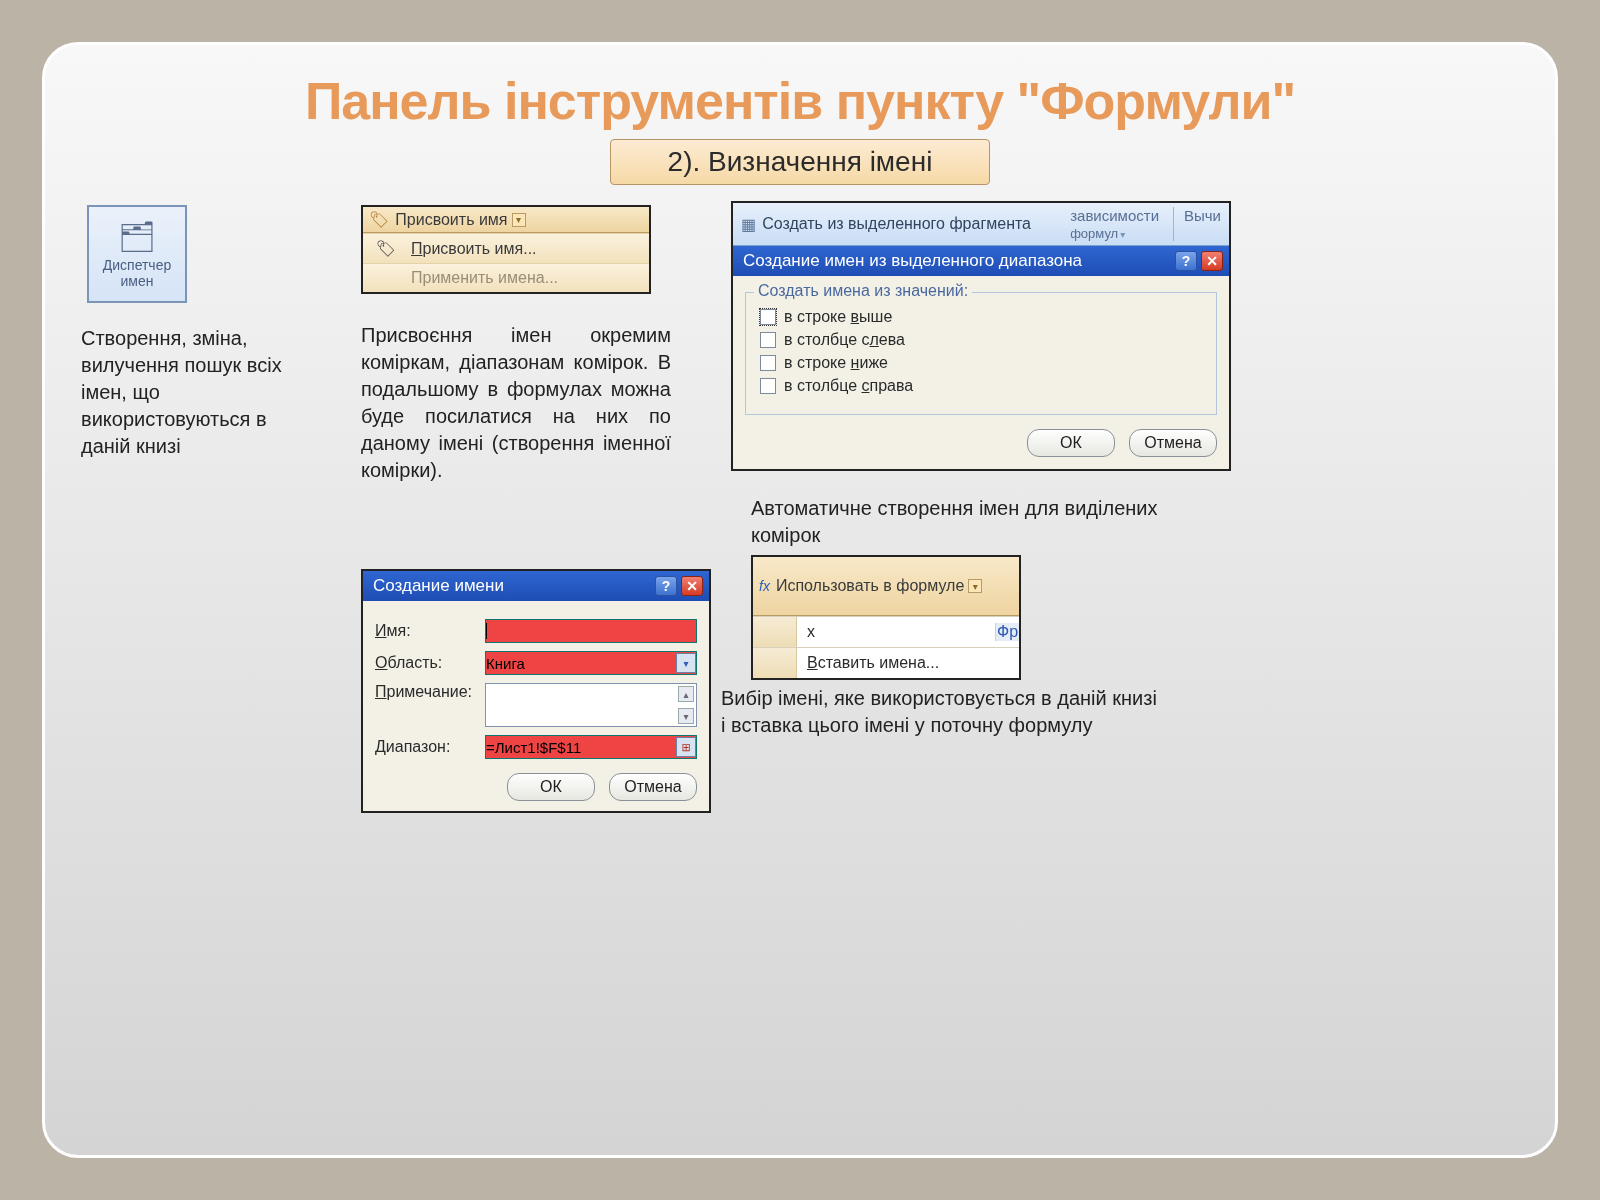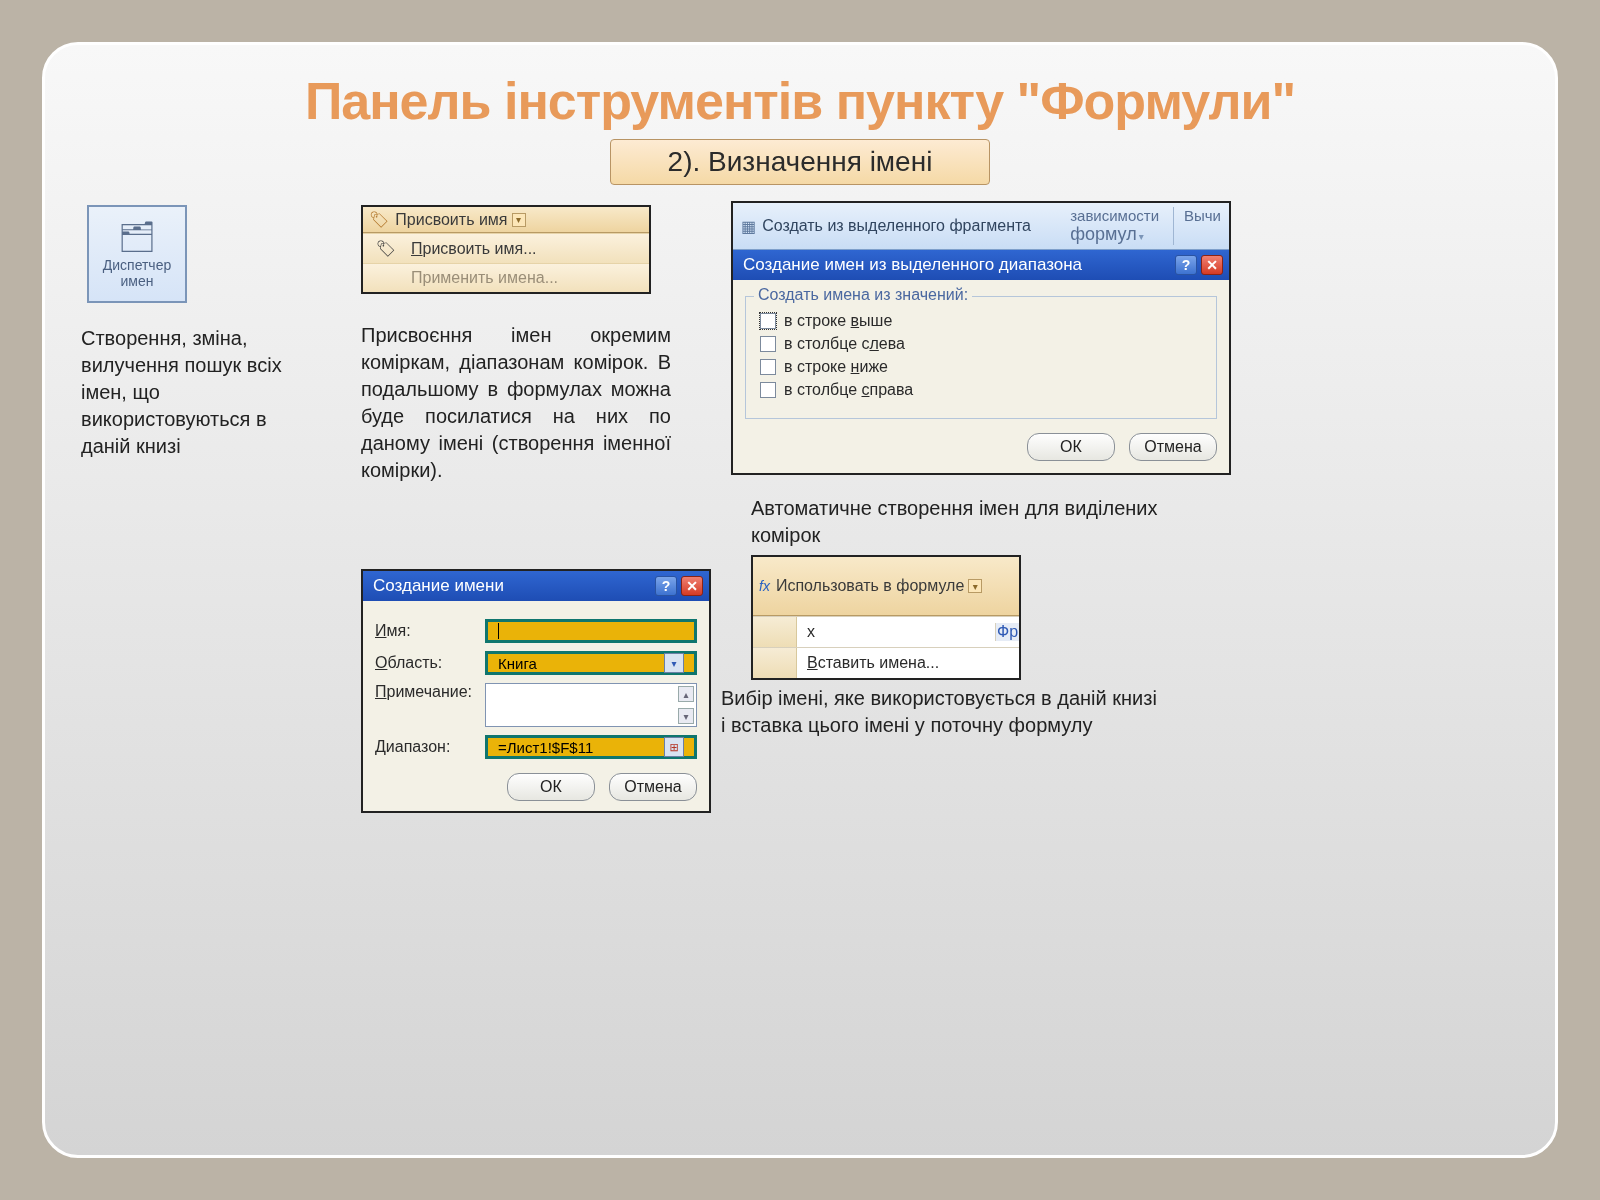--- a/index.html
+++ b/index.html
@@ -168,22 +168,22 @@
   }
 
   
   .create-name-dlg {
     position:absolute; left:280px; top:364px; width:350px;
     border:2px solid #222;
   }
   .form-row { display:flex; align-items:center; gap:10px; margin:8px 0; }
   .form-label { width:100px; font-size:16px; color:#2A2A2A; }
   .form-input {
-    flex:1; height:24px; border:3px solid #0f766e; background:#eab308;
-    font-size:15px; padding:2px 10px; display:flex; align-items:center; justify-content:space-between;
+    flex:1; height:24px; border:1px solid #0f766e; background:#ef4444;
+    font-size:15px; padding:2px 0; display:flex; align-items:center; justify-content:space-between;
   }
   .form-cursor { width:1px; height:16px; background:#000; }
   .form-textarea {
     flex:1; height:44px; border:1px solid #8094B2; background:#fff;
     display:flex; flex-direction:column; justify-content:space-between; align-items:flex-end;
     padding:2px;
   }
   .scroll-btn { width:16px; height:16px; border:1px solid #9AA; background:#E8EAF2; font-size:10px; color:#667; display:flex;align-items:center;justify-content:center;}
   .range-picker { width:20px; height:20px; border:1px solid #6A80A5; background:#D8E3F2; display:flex;align-items:center;justify-content:center; font-size:11px;color:#B43424;}
   .dd-btn { width:20px; height:20px; border:1px solid #6A80A5; background:#D8E3F2; display:flex;align-items:center;justify-content:center;font-size:10px;color:#2F5AB5;}
@@ -223,21 +223,21 @@
 
     <div class="create-names-wrap">
       <div class="office-strip">
         <div class="left">
           <span class="sel-icon">▦</span>
           <span>Создать из выделенного фрагмента</span>
         </div>
         <div class="right">
           <span class="rlink first">
             <span>зависимости</span><br>
-            <span style="font-size:18px;">формул</span><span class="ddarrow">▾</span>
+            <span style="font-size:13px;">формул</span><span class="ddarrow">▾</span>
           </span>
           <span class="rlink">Вычи</span>
         </div>
       </div>
       <div class="dlg-titlebar">
         <span>Создание имен из выделенного диапазона</span>
         <span class="tbtns">
           <span class="help-btn">?</span>
           <span class="close-btn">✕</span>
         </span>

